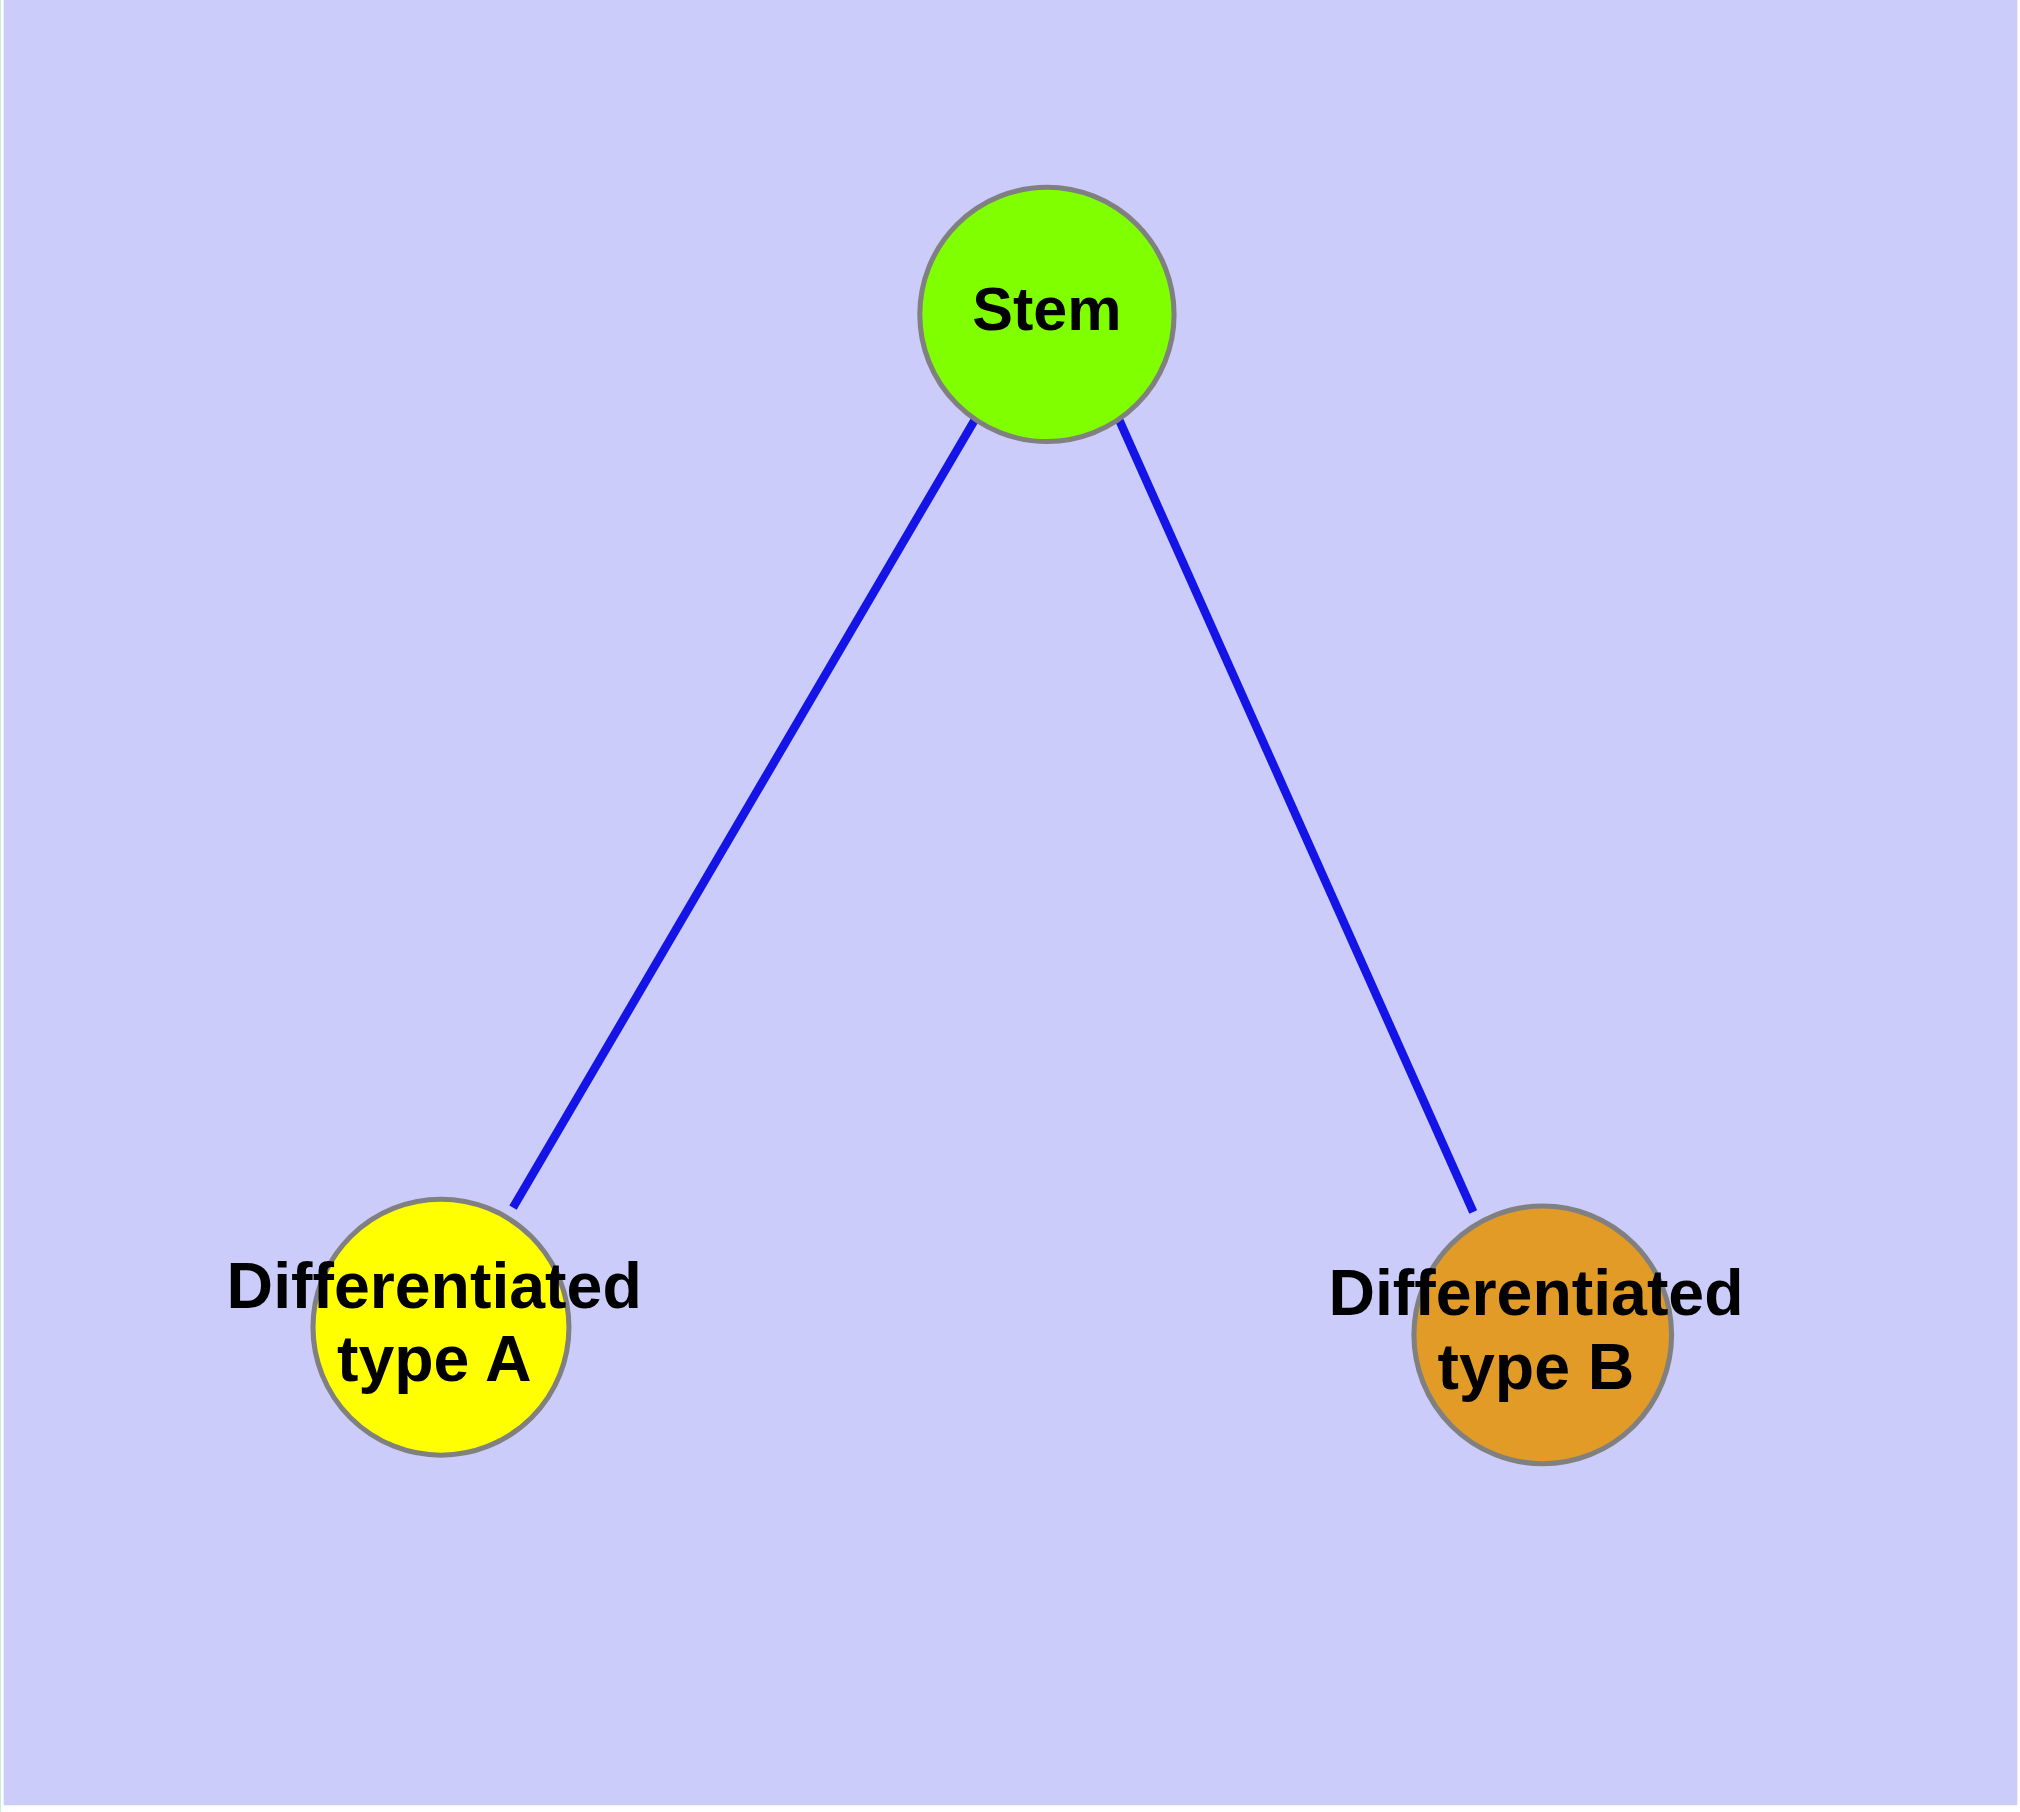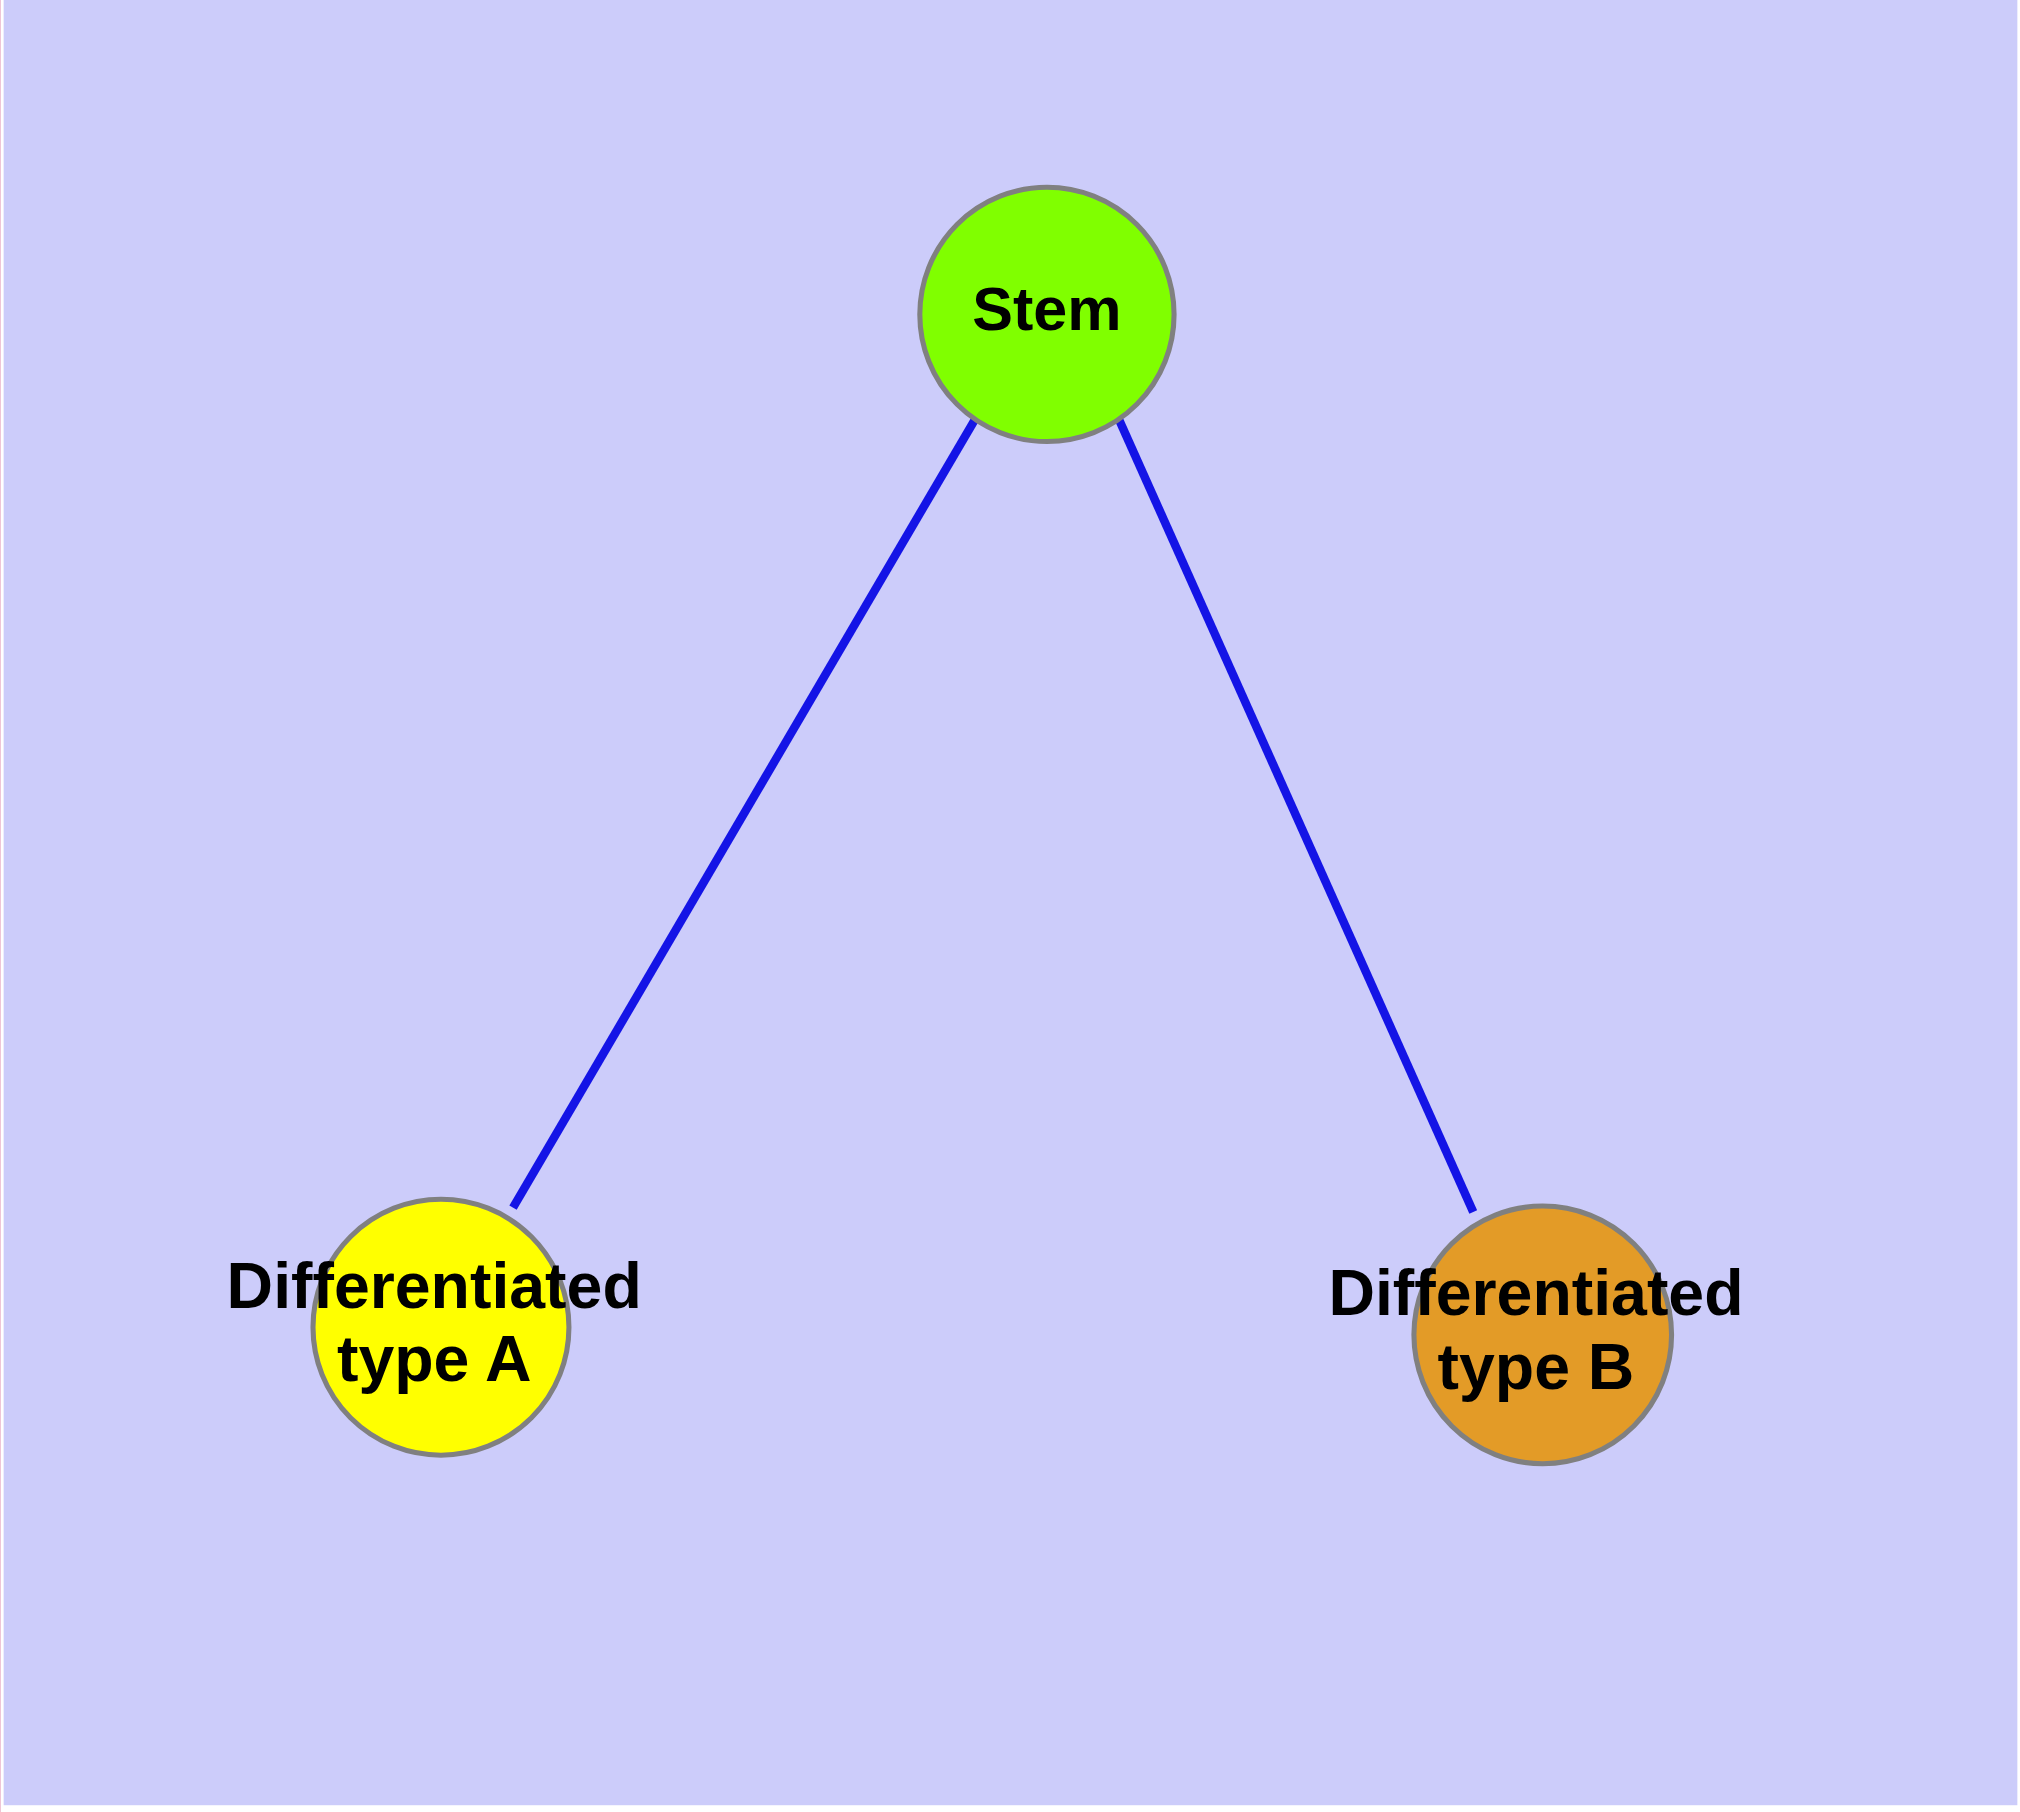--- a/index.html
+++ b/index.html
@@ -11,21 +11,21 @@
   body {
     width: 2021px;
     height: 1812px;
     overflow: hidden;
     font-family: "Liberation Sans", sans-serif;
   }
   #graph-canvas {
     position: relative;
     width: 2021px;
     height: 1812px;
-    background: #be185d;
+    background: #22c55e;
   }
   #graph-svg {
     position: absolute;
     left: 0;
     top: 0;
     width: 2021px;
     height: 1812px;
     display: block;
   }
   .node-label {

